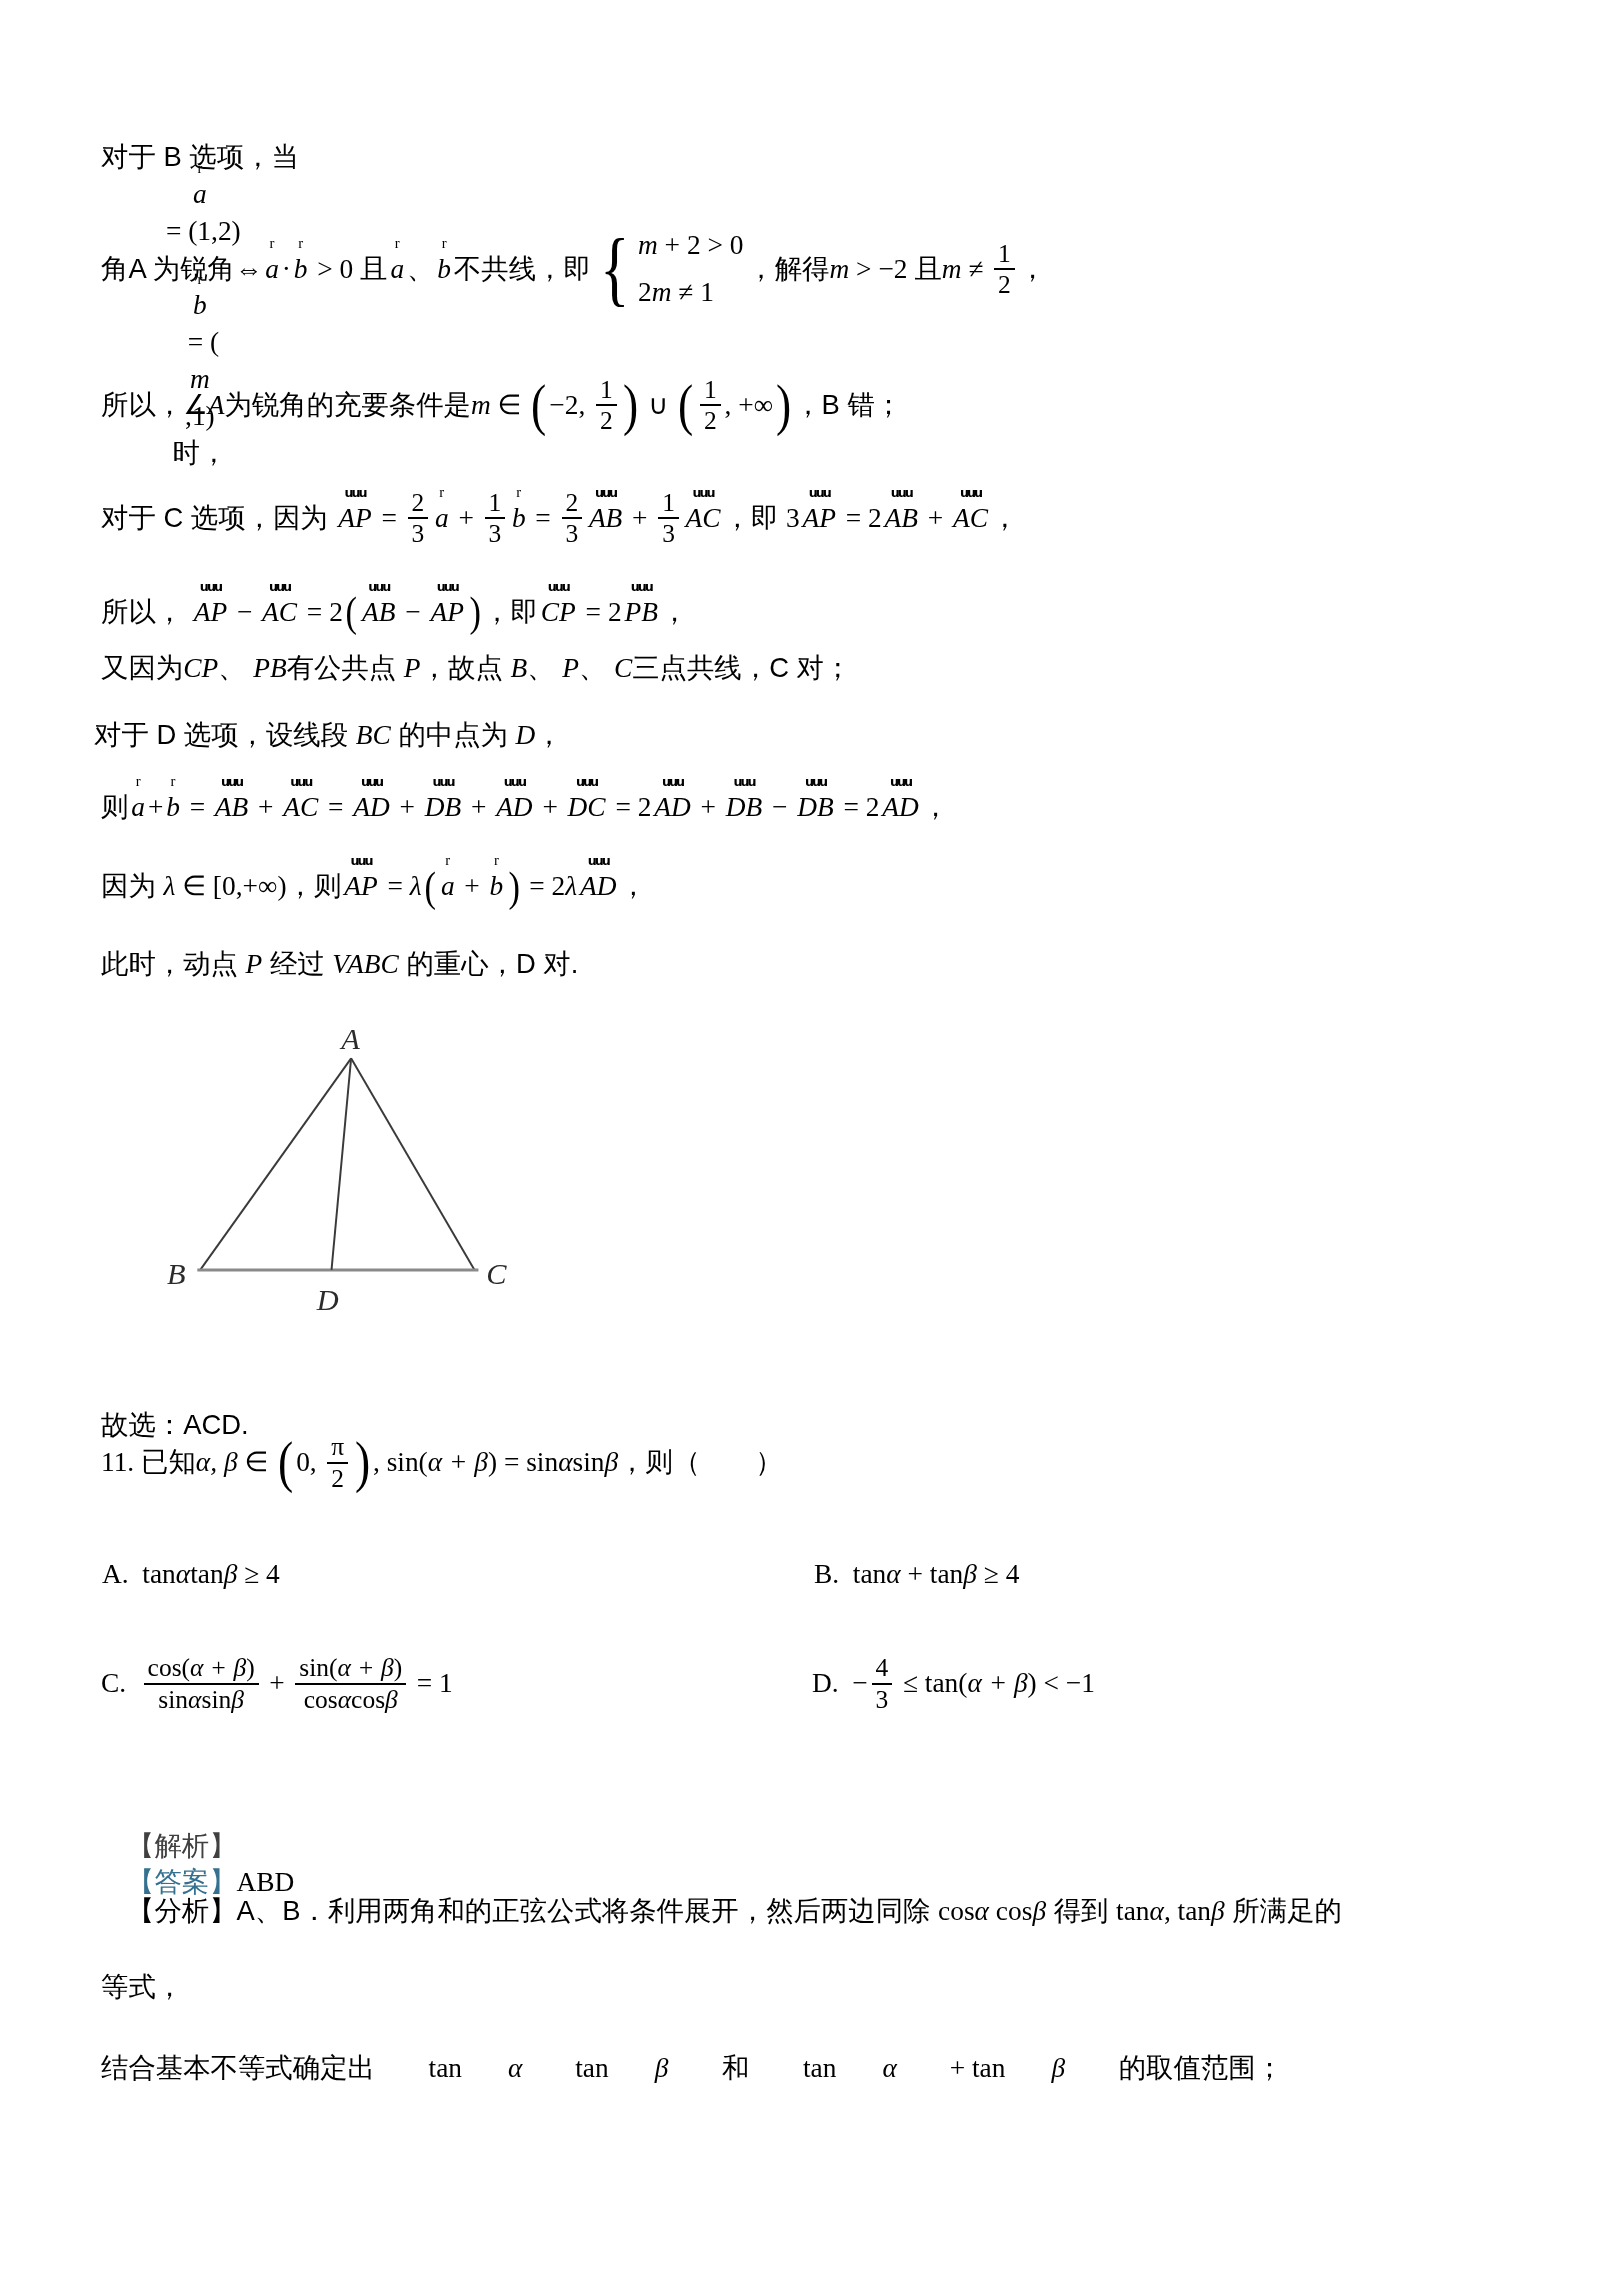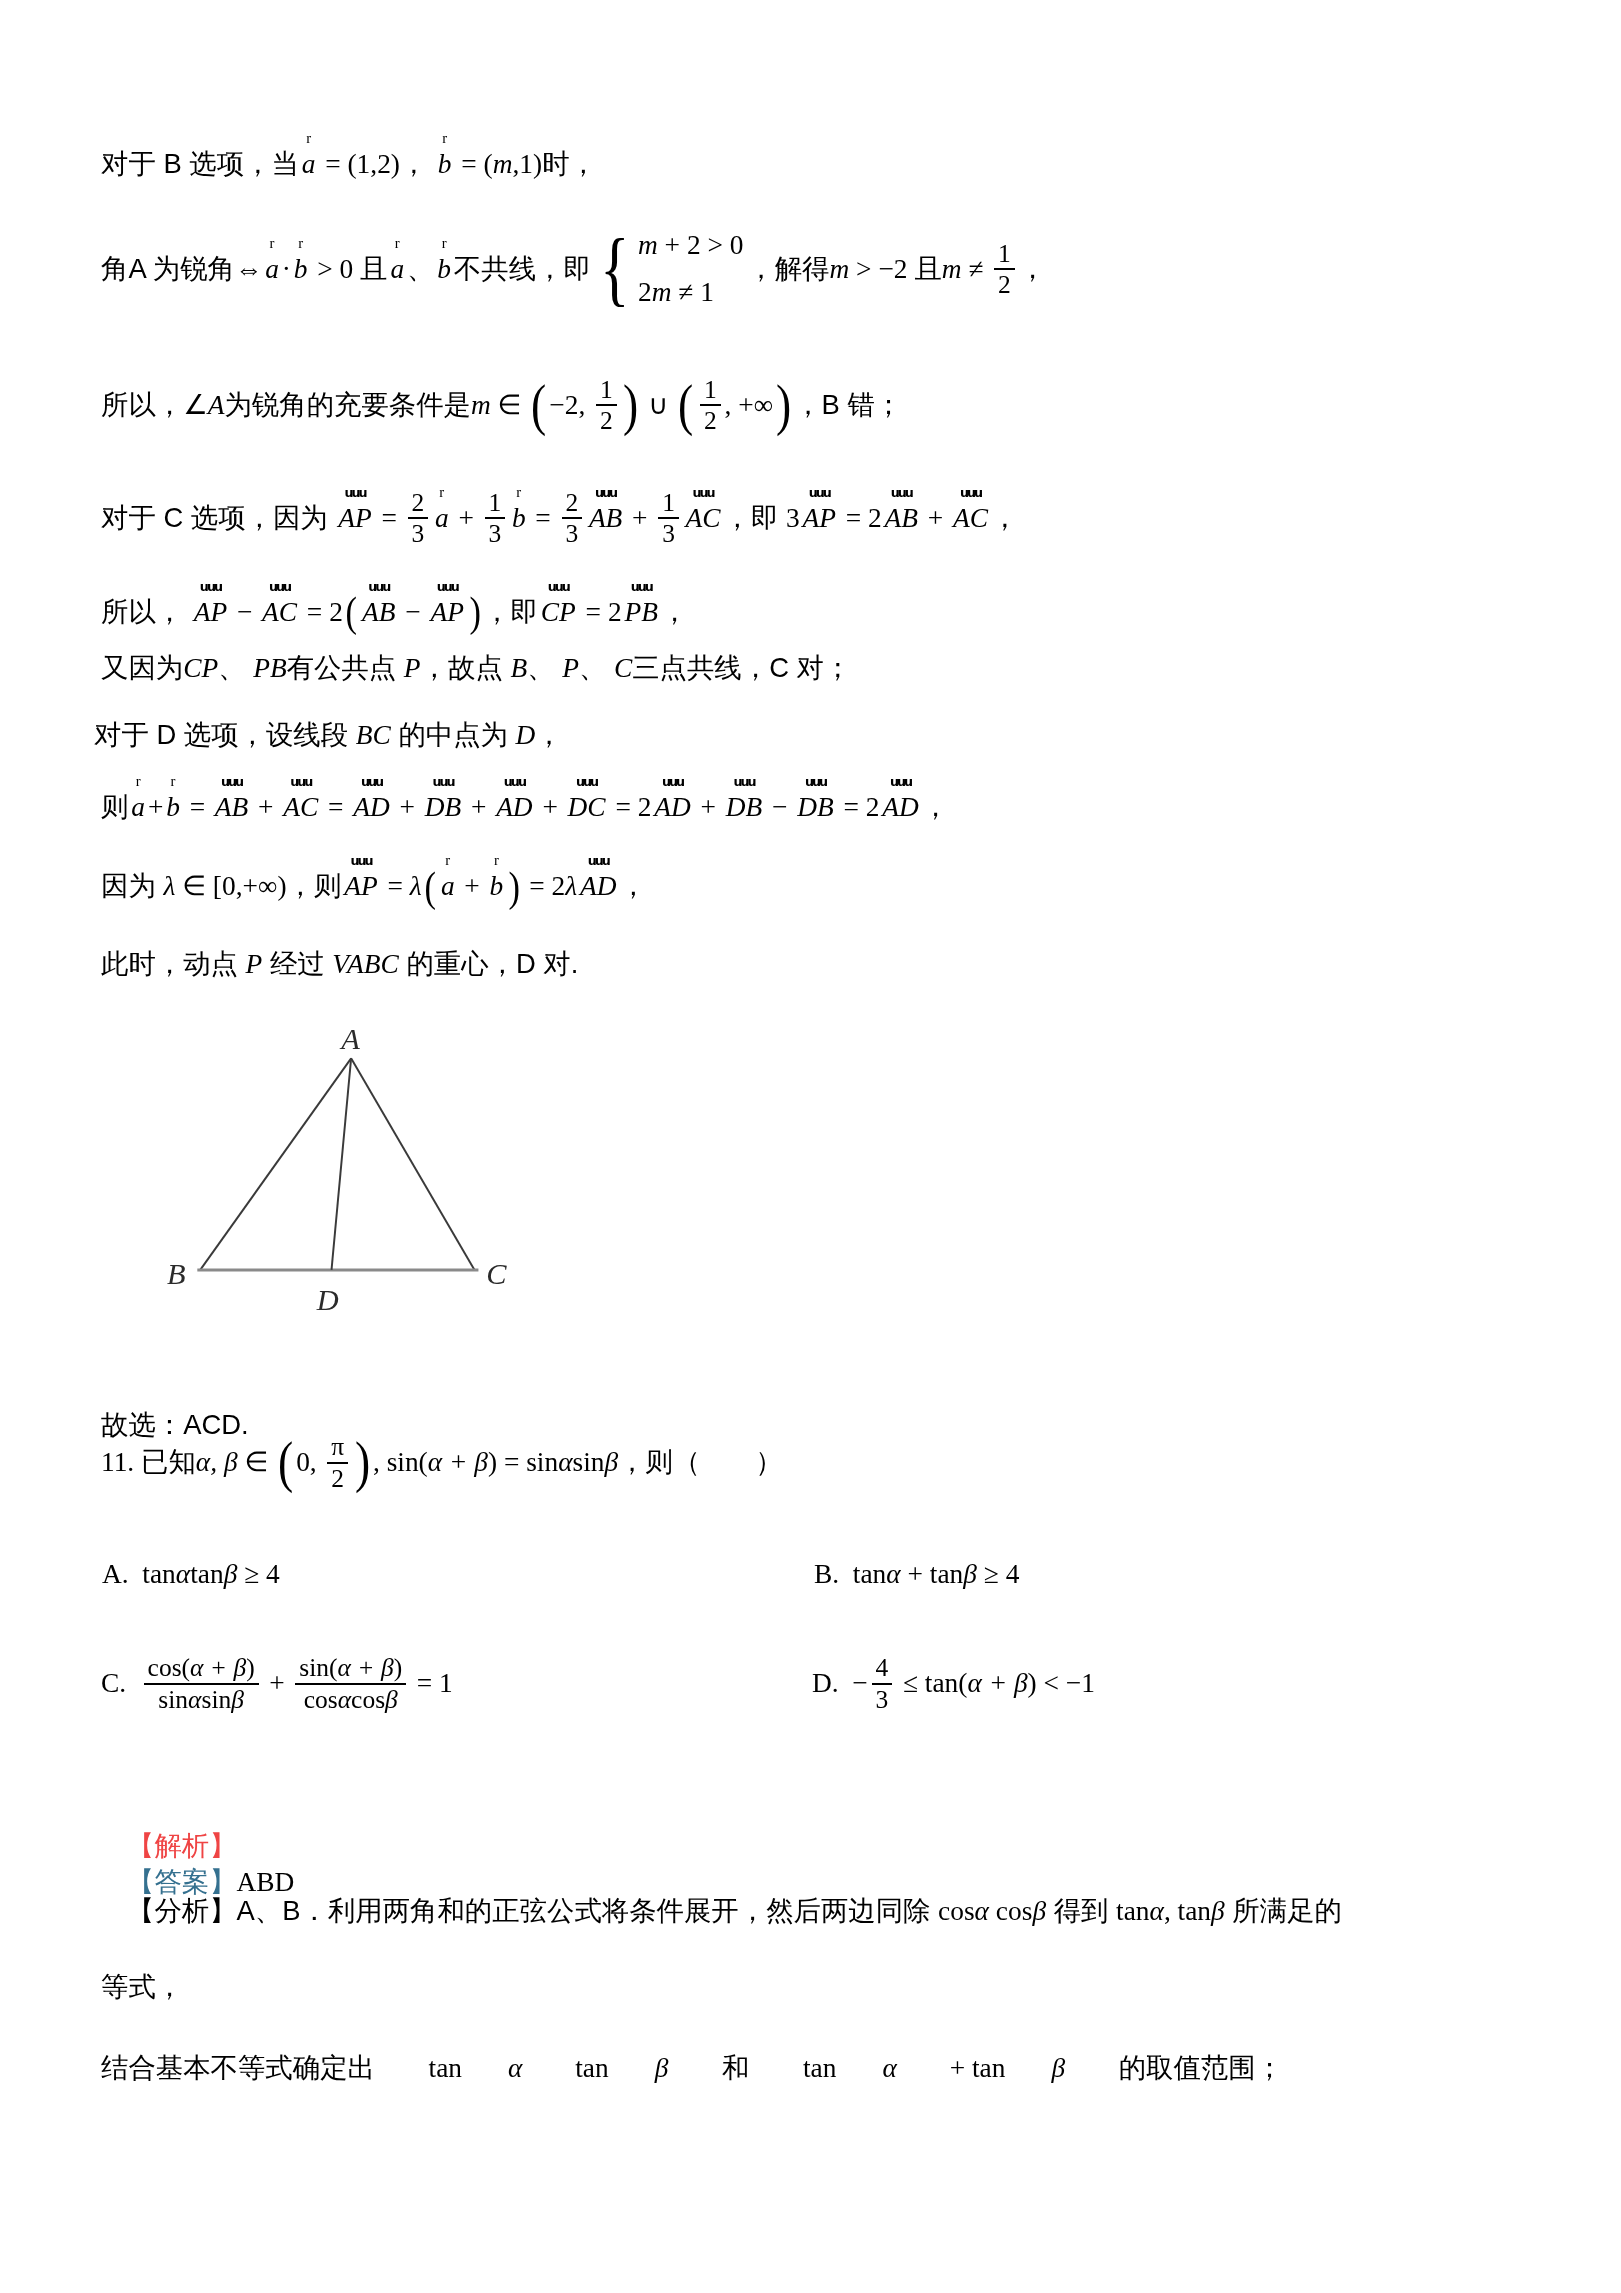--- a/index.html
+++ b/index.html
@@ -75,21 +75,21 @@
   .figure svg text {
     font-family:"Liberation Serif", serif;
     font-style:italic; font-size:31px; fill:#2b2b2b;
   }
 </style>
 </head>
 <body>
 
 <div class="page">
 
-  <div class="line" style="top:139px;  left:101px; height:51px;"><span class="cn">对于 B 选项，当</span><span class="vecr">a</span><span class="rm"> = (1,2)</span><span class="cn">， </span><span class="vecr">b</span><span class="rm"> = (</span><span class="it">m</span><span class="rm">,1)</span><span class="cn">时，</span></div>
+  <div class="line" style="top:139px;  left:101px; height:51px;flex-direction:column;"><span class="cn">对于 B 选项，当</span><span class="vecr">a</span><span class="rm"> = (1,2)</span><span class="cn">， </span><span class="vecr">b</span><span class="rm"> = (</span><span class="it">m</span><span class="rm">,1)</span><span class="cn">时，</span></div>
   <div class="line" style="top:214px;  left:101px; height:110px;"><span class="cn">角A 为锐角</span><span class="rm">⇔</span><span class="vecr">a</span><span class="rm">·</span><span class="vecr">b</span><span class="rm"> &gt; 0 </span><span class="cn">且</span><span class="vecr">a</span><span class="cn">、</span><span class="vecr">b</span><span class="cn">不共线，即</span><span class="cases"><span class="brace">{</span><span class="rows"><span class="row"><span class="it">m</span><span class="rm"> + 2 &gt; 0</span></span><span class="row"><span class="rm">2</span><span class="it">m</span><span class="rm"> ≠ 1</span></span></span></span><span class="cn">，解得</span><span class="it">m</span><span class="rm"> &gt; −2 </span><span class="cn">且</span><span class="it">m</span><span class="rm"> ≠ </span><span class="frac"><span class="num"><span class="rm">1</span></span><span class="den"><span class="rm">2</span></span></span><span class="cn">，</span></div>
   <div class="line" style="top:351px;  left:101px; height:108px;"><span class="cn">所以，</span><span class="rm">∠</span><span class="it">A</span><span class="cn">为锐角的充要条件是</span><span class="it">m</span><span class="rm"> ∈ </span><span class="bigp">(</span><span class="rm">−2, </span><span class="frac"><span class="num"><span class="rm">1</span></span><span class="den"><span class="rm">2</span></span></span><span class="bigp">)</span><span class="rm"> ∪ </span><span class="bigp">(</span><span class="frac"><span class="num"><span class="rm">1</span></span><span class="den"><span class="rm">2</span></span></span><span class="rm">, +∞</span><span class="bigp">)</span><span class="cn">，B 错；</span></div>
   <div class="line" style="top:469px;  left:101px; height:98px;"><span class="cn">对于 C 选项，因为 </span><span class="vec">AP</span><span class="rm"> = </span><span class="frac"><span class="num"><span class="rm">2</span></span><span class="den"><span class="rm">3</span></span></span><span class="vecr">a</span><span class="rm"> + </span><span class="frac"><span class="num"><span class="rm">1</span></span><span class="den"><span class="rm">3</span></span></span><span class="vecr">b</span><span class="rm"> = </span><span class="frac"><span class="num"><span class="rm">2</span></span><span class="den"><span class="rm">3</span></span></span><span class="vec">AB</span><span class="rm"> + </span><span class="frac"><span class="num"><span class="rm">1</span></span><span class="den"><span class="rm">3</span></span></span><span class="vec">AC</span><span class="cn">，即 </span><span class="rm">3</span><span class="vec">AP</span><span class="rm"> = 2</span><span class="vec">AB</span><span class="rm"> + </span><span class="vec">AC</span><span class="cn">，</span></div>
   <div class="line" style="top:573px;  left:101px; height:78px;"><span class="cn">所以， </span><span class="vec">AP</span><span class="rm"> − </span><span class="vec">AC</span><span class="rm"> = 2</span><span class="bigp bigp2">(</span><span class="vec">AB</span><span class="rm"> − </span><span class="vec">AP</span><span class="bigp bigp2">)</span><span class="cn">，即</span><span class="vec">CP</span><span class="rm"> = 2</span><span class="vec">PB</span><span class="cn">，</span></div>
   <div class="line" style="top:647px;  left:101px; height:43px;"><span class="cn">又因为</span><span class="it">CP</span><span class="cn">、 </span><span class="it">PB</span><span class="cn">有公共点 </span><span class="it">P</span><span class="cn">，故点 </span><span class="it">B</span><span class="cn">、 </span><span class="it">P</span><span class="cn">、 </span><span class="it">C</span><span class="cn">三点共线，C 对；</span></div>
   <div class="line" style="top:714px;  left:94px; height:43px;"><span class="cn">对于 D 选项，设线段 </span><span class="it">BC</span><span class="cn"> 的中点为 </span><span class="it">D</span><span class="cn">，</span></div>
   <div class="line" style="top:776px;  left:101px; height:63px;"><span class="cn">则</span><span class="vecr">a</span><span class="rm">+</span><span class="vecr">b</span><span class="rm"> = </span><span class="vec">AB</span><span class="rm"> + </span><span class="vec">AC</span><span class="rm"> = </span><span class="vec">AD</span><span class="rm"> + </span><span class="vec">DB</span><span class="rm"> + </span><span class="vec">AD</span><span class="rm"> + </span><span class="vec">DC</span><span class="rm"> = 2</span><span class="vec">AD</span><span class="rm"> + </span><span class="vec">DB</span><span class="rm"> − </span><span class="vec">DB</span><span class="rm"> = 2</span><span class="vec">AD</span><span class="cn">，</span></div>
   <div class="line" style="top:851px;  left:101px; height:71px;"><span class="cn">因为 </span><span class="it">λ</span><span class="rm"> ∈ [0,+∞)</span><span class="cn">，则</span><span class="vec">AP</span><span class="rm"> = </span><span class="it">λ</span><span class="bigp bigp2">(</span><span class="vecr">a</span><span class="rm"> + </span><span class="vecr">b</span><span class="bigp bigp2">)</span><span class="rm"> = 2</span><span class="it">λ</span><span class="vec">AD</span><span class="cn">，</span></div>
   <div class="line" style="top:943px;  left:101px; height:43px;align-items:center;"><span class="cn">此时，动点 </span><span class="it">P</span><span class="cn"> 经过 </span><span class="it">VABC</span><span class="cn"> 的重心，D 对.</span></div>
 
@@ -108,19 +108,19 @@
 
   <div class="line" style="top:1356px; left:101px; height:43px;margin-top:48px;"><span class="cn">故选：ACD.</span></div>
   <div class="line" style="top:1416px; left:101px; height:93px;"><span class="rm">11. </span><span class="cn">已知</span><span class="it">α, β</span><span class="rm"> ∈ </span><span class="bigp">(</span><span class="rm">0, </span><span class="frac"><span class="num"><span class="rm">π</span></span><span class="den"><span class="rm">2</span></span></span><span class="bigp">)</span><span class="rm">, sin</span><span class="rm">(</span><span class="it">α + β</span><span class="rm">) = sin</span><span class="it">α</span><span class="rm">sin</span><span class="it">β</span><span class="cn">，则（　　）</span></div>
 
   <div class="line" style="top:1551px; left:102px; height:47px;text-align:right;"><span class="rm">A.  tan</span><span class="it">α</span><span class="rm">tan</span><span class="it">β</span><span class="rm"> ≥ 4</span></div>
   <div class="line" style="top:1551px; left:814px; height:47px;"><span class="rm">B.  tan</span><span class="it">α</span><span class="rm"> + tan</span><span class="it">β</span><span class="rm"> ≥ 4</span></div>
   <div class="line" style="top:1622px; left:101px; height:123px;"><span class="rm">C.  </span><span class="frac"><span class="num"><span class="rm">cos(</span><span class="it">α + β</span><span class="rm">)</span></span><span class="den"><span class="rm">sin</span><span class="it">α</span><span class="rm">sin</span><span class="it">β</span></span></span><span class="rm"> + </span><span class="frac"><span class="num"><span class="rm">sin(</span><span class="it">α + β</span><span class="rm">)</span></span><span class="den"><span class="rm">cos</span><span class="it">α</span><span class="rm">cos</span><span class="it">β</span></span></span><span class="rm"> = 1</span></div>
   <div class="line" style="top:1622px; left:812px; height:123px;"><span class="rm">D.  −</span><span class="frac"><span class="num"><span class="rm">4</span></span><span class="den"><span class="rm">3</span></span></span><span class="rm"> ≤ tan(</span><span class="it">α + β</span><span class="rm">) &lt; −1</span></div>
 
   <div class="line" style="top:1825px; left:127px; height:43px;margin-top:36px;"><span class="acc" style="color: rgb(52, 112, 143);">【答案】</span><span class="rm">ABD</span></div>
-  <div class="line" style="top:1825px; left:127px; height:43px;"><span class="acc" style="color: #ef4444;">【解析】</span></div>
+  <div class="line" style="top:1825px; left:127px; height:43px;"><span class="acc" style="color: #404040;">【解析】</span></div>
   <div class="line" style="top:1890px; left:127px; height:43px;"><span class="cn">【分析】</span><span class="cn">A、B．利用两角和的正弦公式将条件展开，然后两边同除 </span><span class="rm">cos</span><span class="it">α</span><span class="rm"> cos</span><span class="it">β</span><span class="cn"> 得到 </span><span class="rm">tan</span><span class="it">α</span><span class="rm">, tan</span><span class="it">β</span><span class="cn"> 所满足的</span></div>
   <div class="line" style="top:1966px; left:101px; height:43px;justify-content:flex-end;"><span class="cn">等式，</span></div>
   <div class="line" style="top:2047px; left:101px; height:43px;gap:46px;"><span class="cn">结合基本不等式确定出 </span><span class="rm">tan</span><span class="it">α</span><span class="rm"> tan</span><span class="it">β</span><span class="cn"> 和 </span><span class="rm">tan</span><span class="it">α</span><span class="rm"> + tan</span><span class="it">β</span><span class="cn"> 的取值范围；</span></div>
 
 </div>
 
 
 </body></html>

